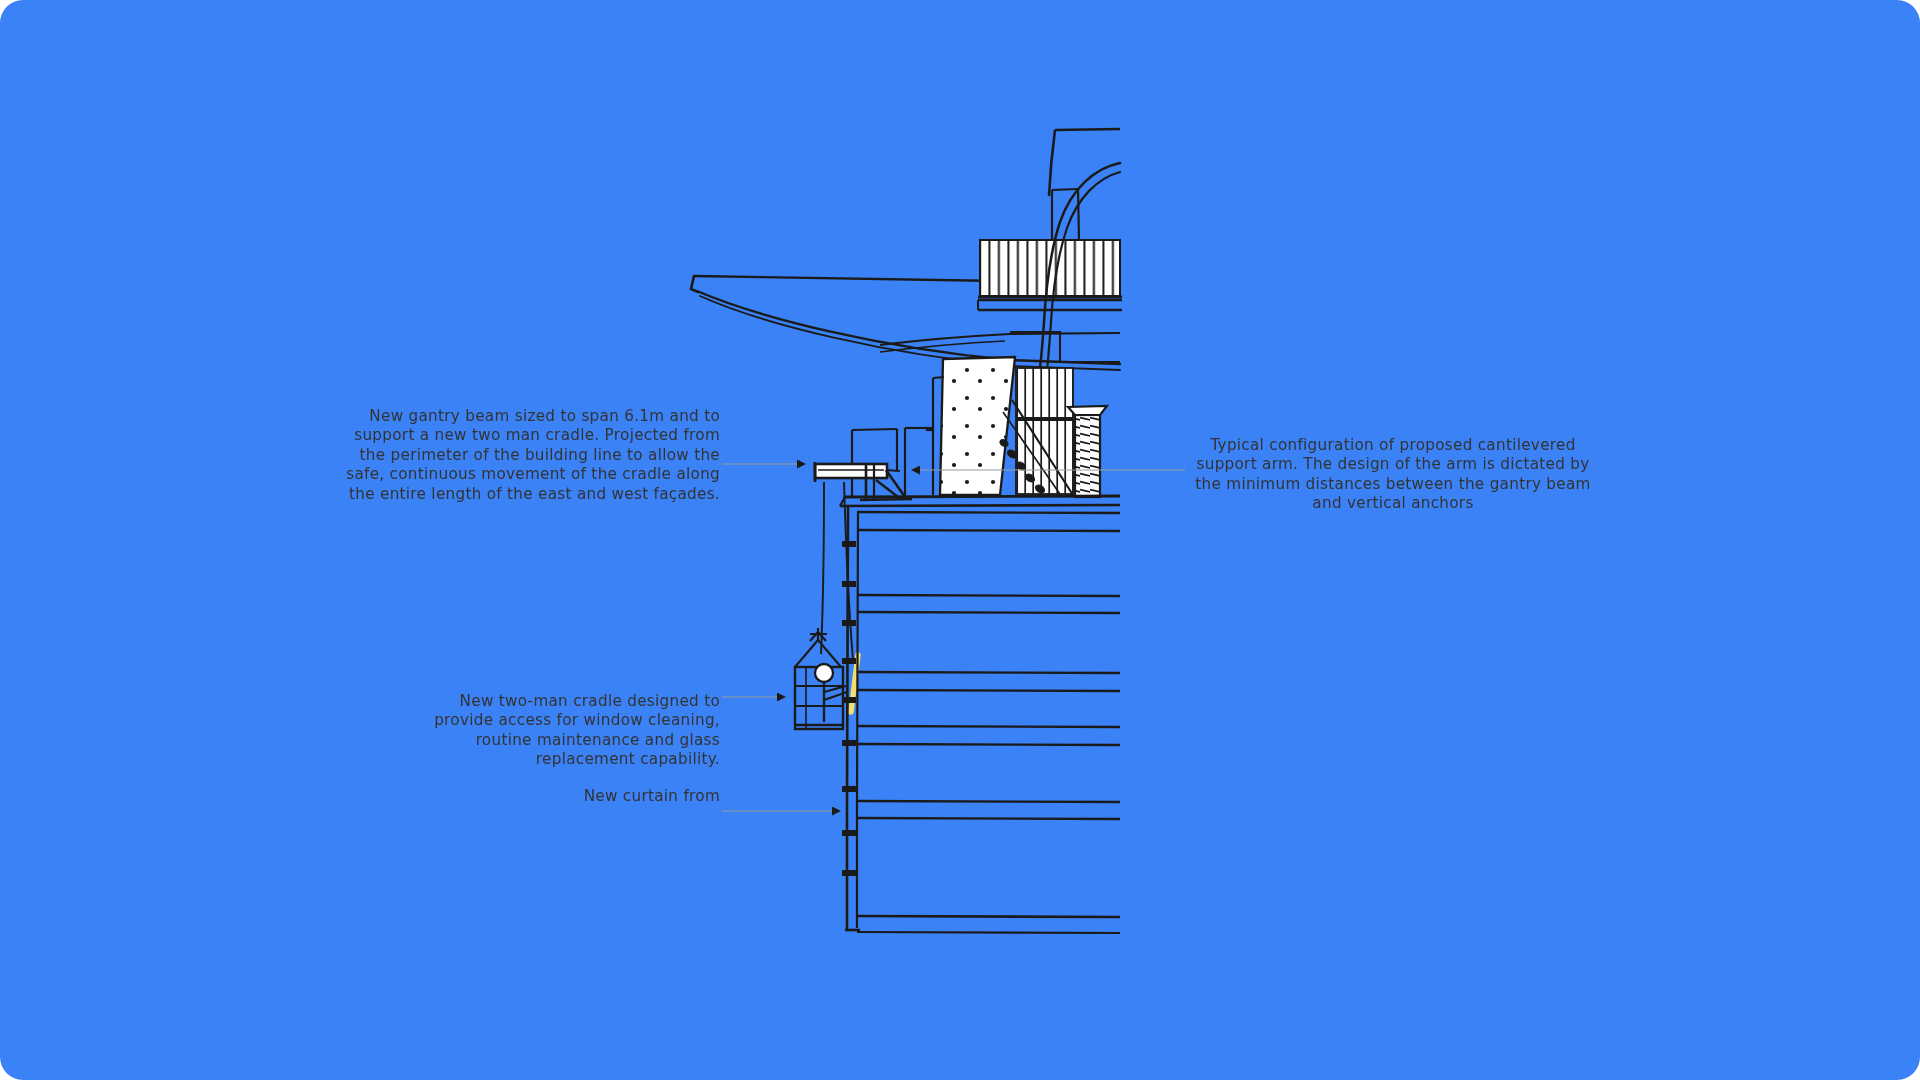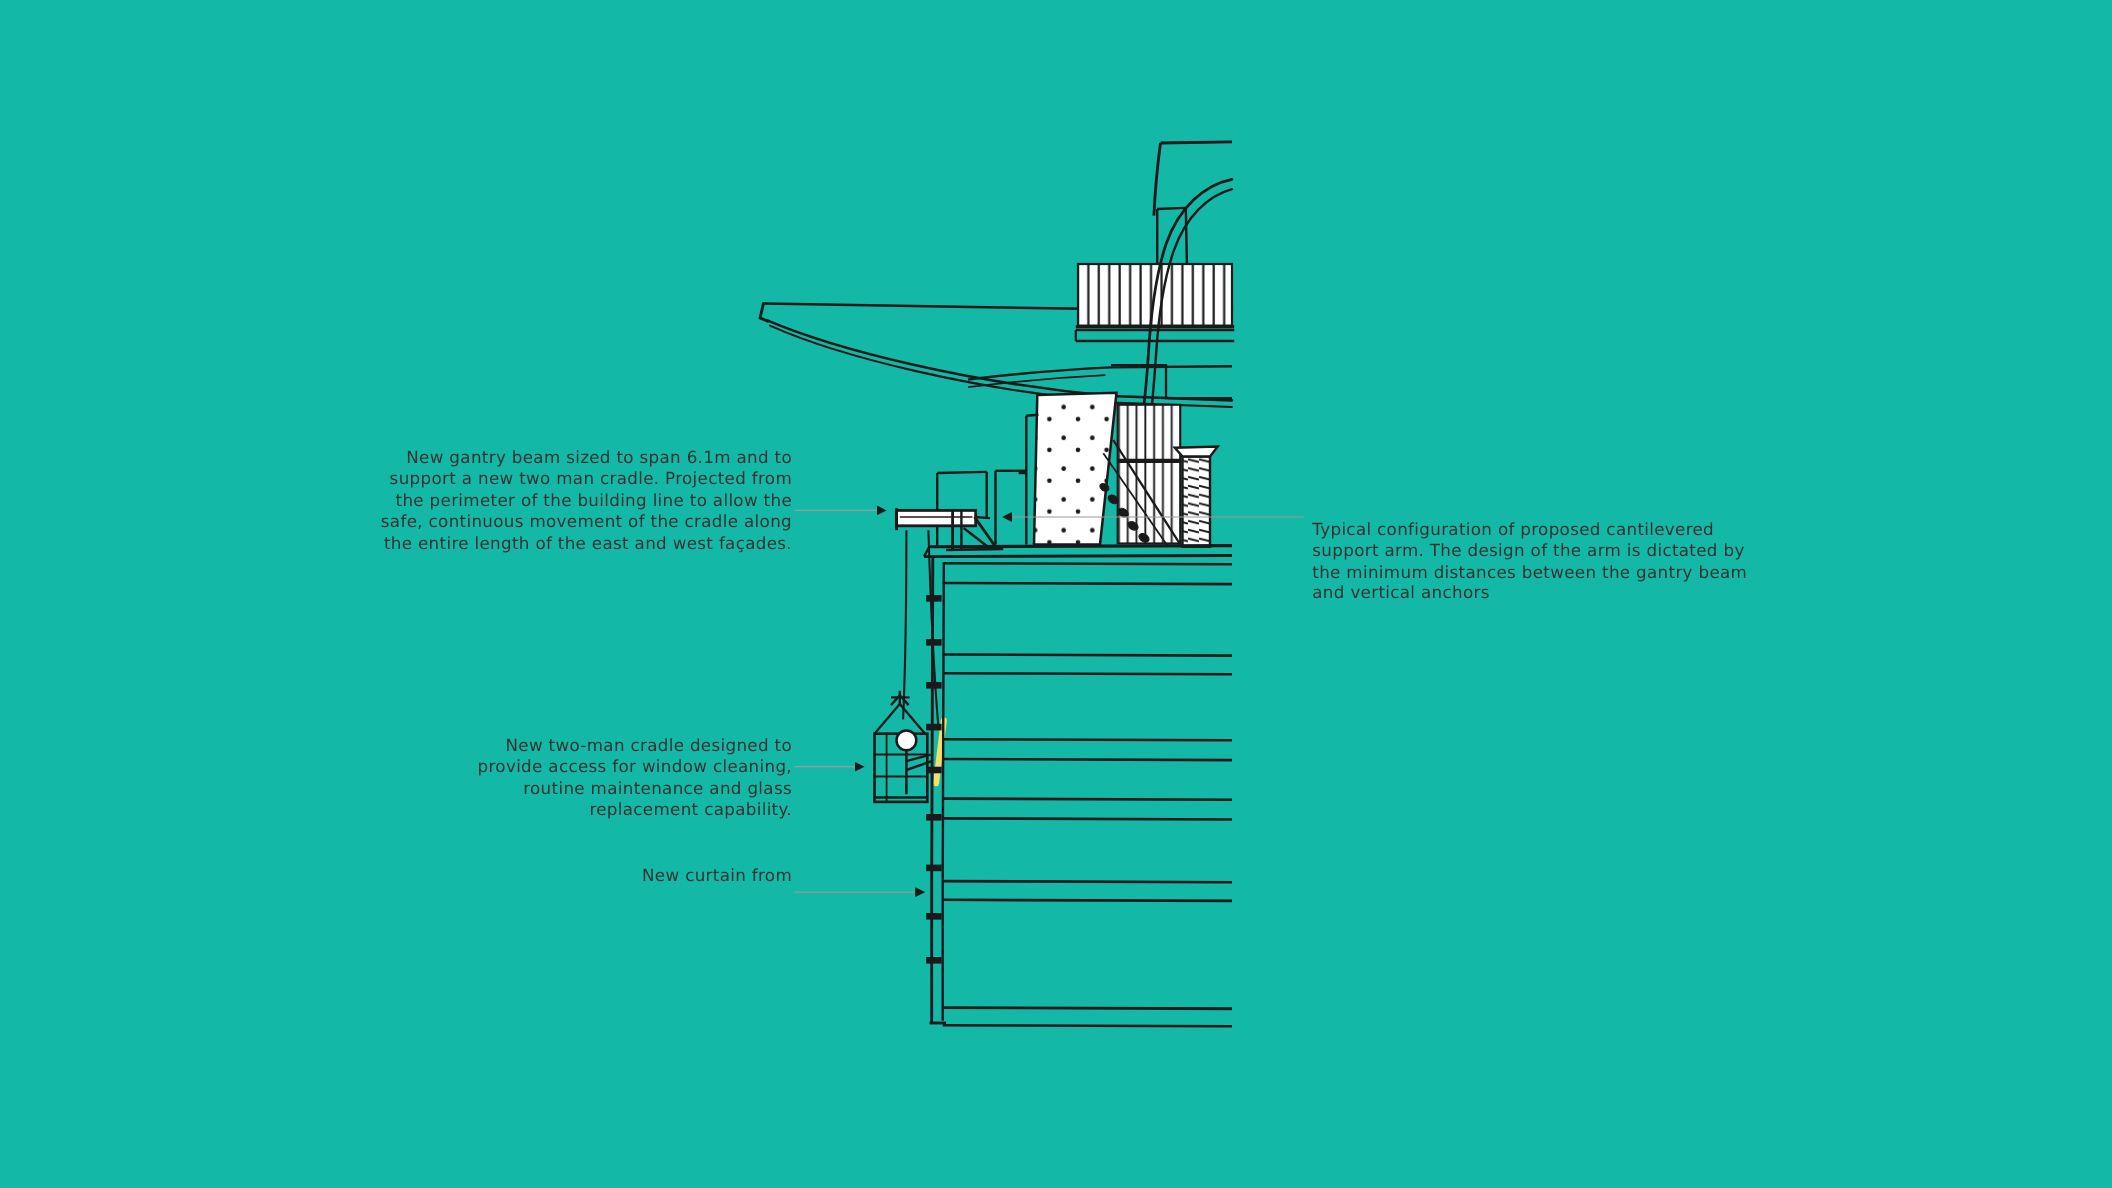--- a/index.html
+++ b/index.html
@@ -12,21 +12,22 @@
     width: 1920px;
     height: 1080px;
     overflow: hidden;
     font-family: "DejaVu Sans", "Liberation Sans", sans-serif;
     color: #2b2b2b;
   }
   #stage {
     position: relative;
     width: 1920px;
     height: 1080px;
-    background: #14b8a6;
+    background: #3b82f6;
+    border-radius: 23px;
   }
   #drawing-svg {
     position: absolute;
     left: 0;
     top: 0;
     width: 1920px;
     height: 1080px;
   }
   .annotation {
     position: absolute;
@@ -40,32 +41,33 @@
   .annotation.right-align { text-align: right; }
   .annotation.left-align  { text-align: left; }
 
   #anno-gantry {
     left: 330px;
     top: 407px;
     width: 390px;
   }
   #anno-cradle {
     left: 400px;
-    top: 669px;
+    top: 692px;
     width: 320px;
   }
   #anno-curtain {
     left: 560px;
     top: 787px;
     width: 160px;
   }
   #anno-support-arm {
     left: 1193px;
-    top: 472px;
+    top: 436px;
     width: 400px;
+    text-align: center;
   }
 </style>
 </head>
 <body>
 
 <div id="stage">
 
   <svg id="drawing-svg" viewBox="0 0 1920 1080">
     <defs>
       <marker id="arrowhead" markerWidth="9" markerHeight="9" refX="8" refY="4.5" orient="auto" markerUnits="userSpaceOnUse">

